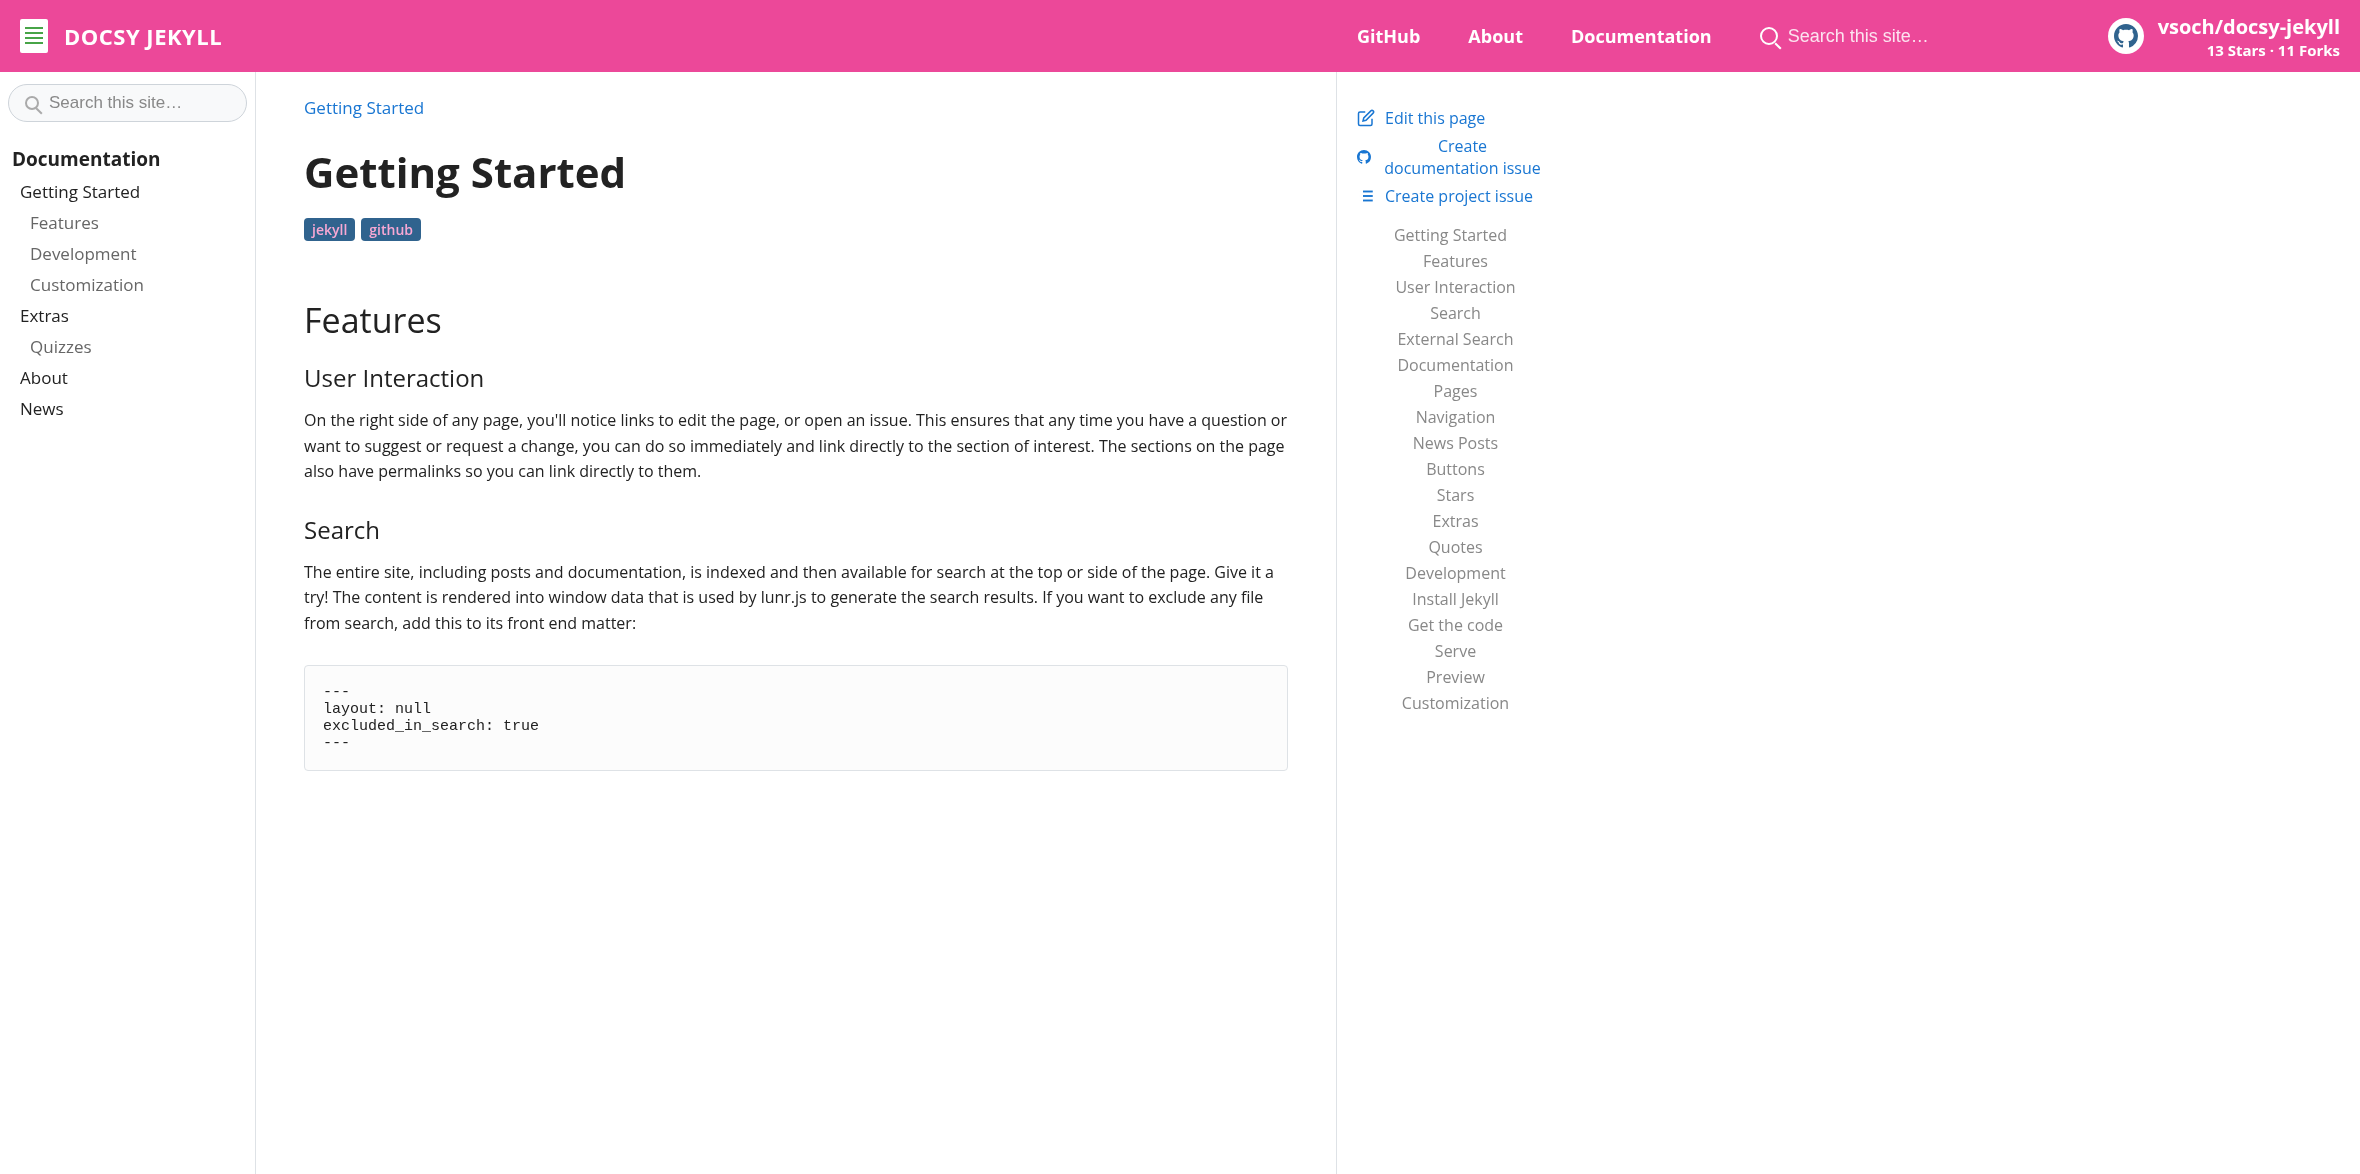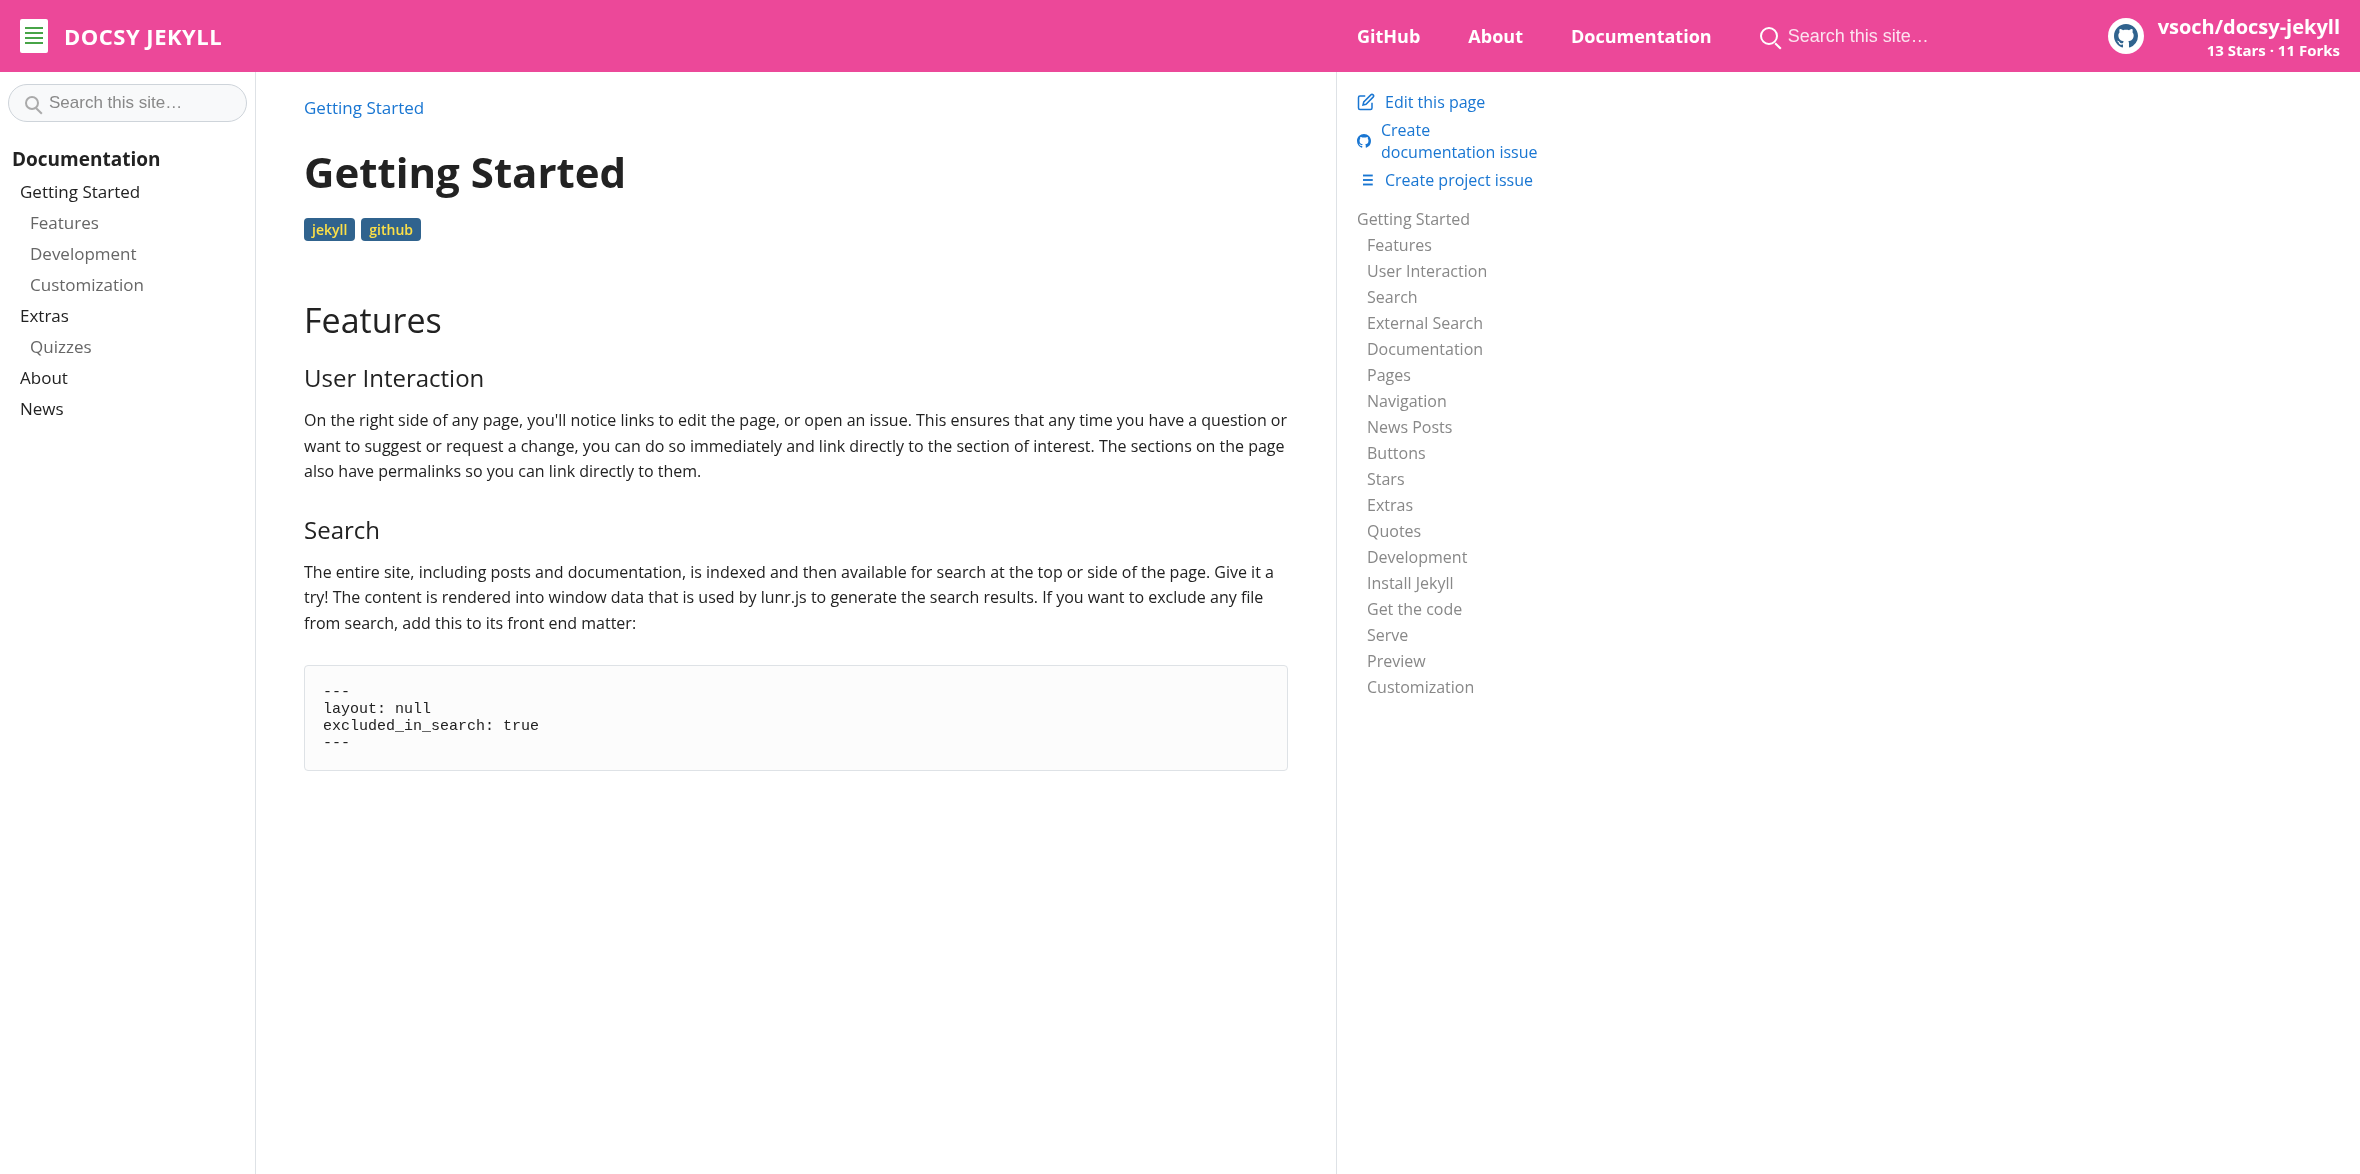--- a/index.html
+++ b/index.html
@@ -171,21 +171,21 @@
       font-weight: 700;
       margin-bottom: 18px;
     }
     .tags {
       display: flex;
       gap: 6px;
       margin-bottom: 56px;
     }
     .tag {
       background: #30638E;
-      color: #fde047;
+      color: #f9a8d4;
       padding: 2px 8px;
       border-radius: 4px;
       font-size: 14px;
       font-weight: 600;
     }
     .main h2 {
       font-size: 34px;
       font-weight: 400;
       margin-bottom: 18px;
     }
@@ -205,23 +205,24 @@
       padding: 18px;
       font-family: "SFMono-Regular", Consolas, "Liberation Mono", Menlo, monospace;
       font-size: 15px;
       white-space: pre;
       background: #fcfcfc;
       margin-bottom: 28px;
     }
     .sidebar-right {
       width: 224px;
       border-left: 1px solid #dee2e6;
-      padding: 16px 16px 16px 20px;
+      padding: 32px 16px 16px 20px;
       min-height: calc(100vh - 72px);
       font-size: 16px;
+      text-align: center;
     }
     .meta-link {
       color: #1976d2;
       display: flex;
       align-items: center;
       gap: 10px;
       padding: 3px 0;
       cursor: pointer;
     }
     .toc {

